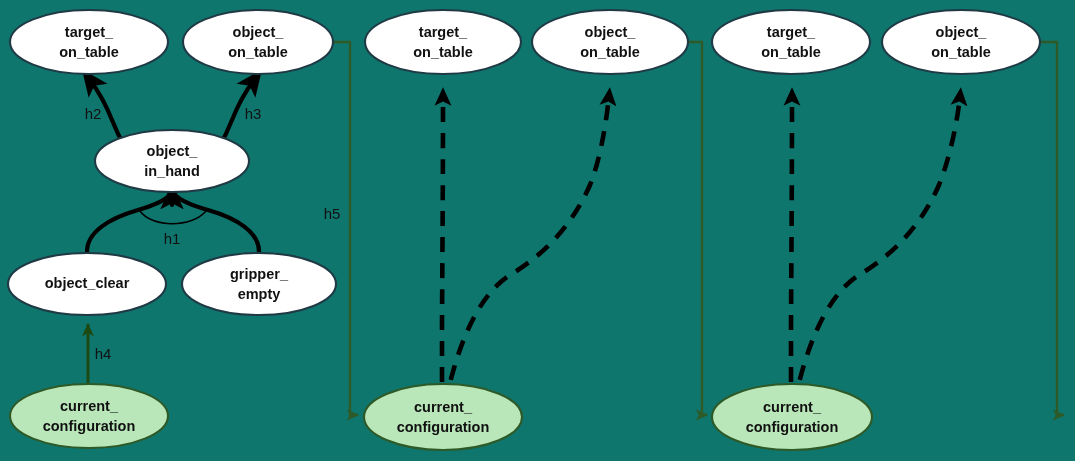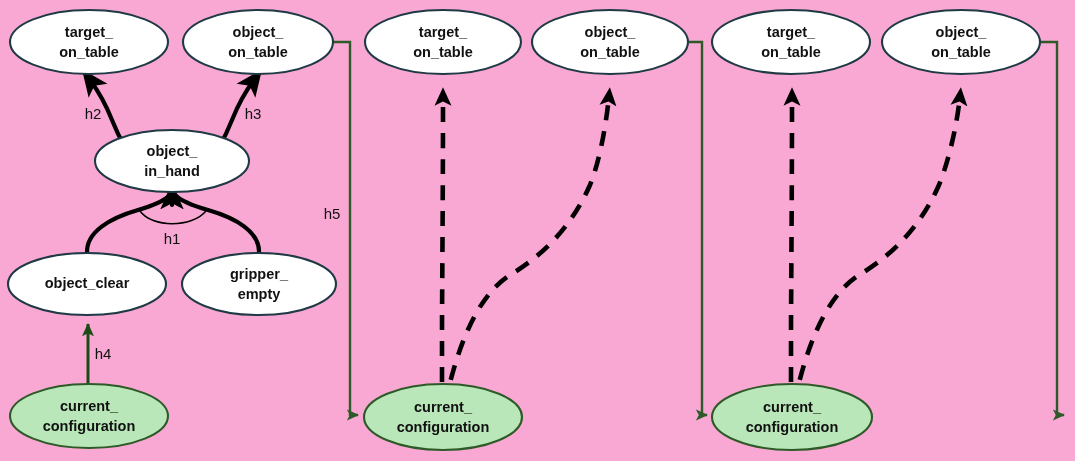--- a/index.html
+++ b/index.html
@@ -7,21 +7,21 @@
     padding: 0;
     background: #ffffff;
   }
   body {
     font-family: "Liberation Sans", sans-serif;
   }
   #canvas-wrap {
     position: relative;
     width: 1075px;
     height: 461px;
-    background: #f9a8d4;
+    background: #0f766e;
     overflow: hidden;
   }
   svg#diagram {
     position: absolute;
     left: 0;
     top: 0;
     width: 1075px;
     height: 461px;
   }
   .node-ellipse {

